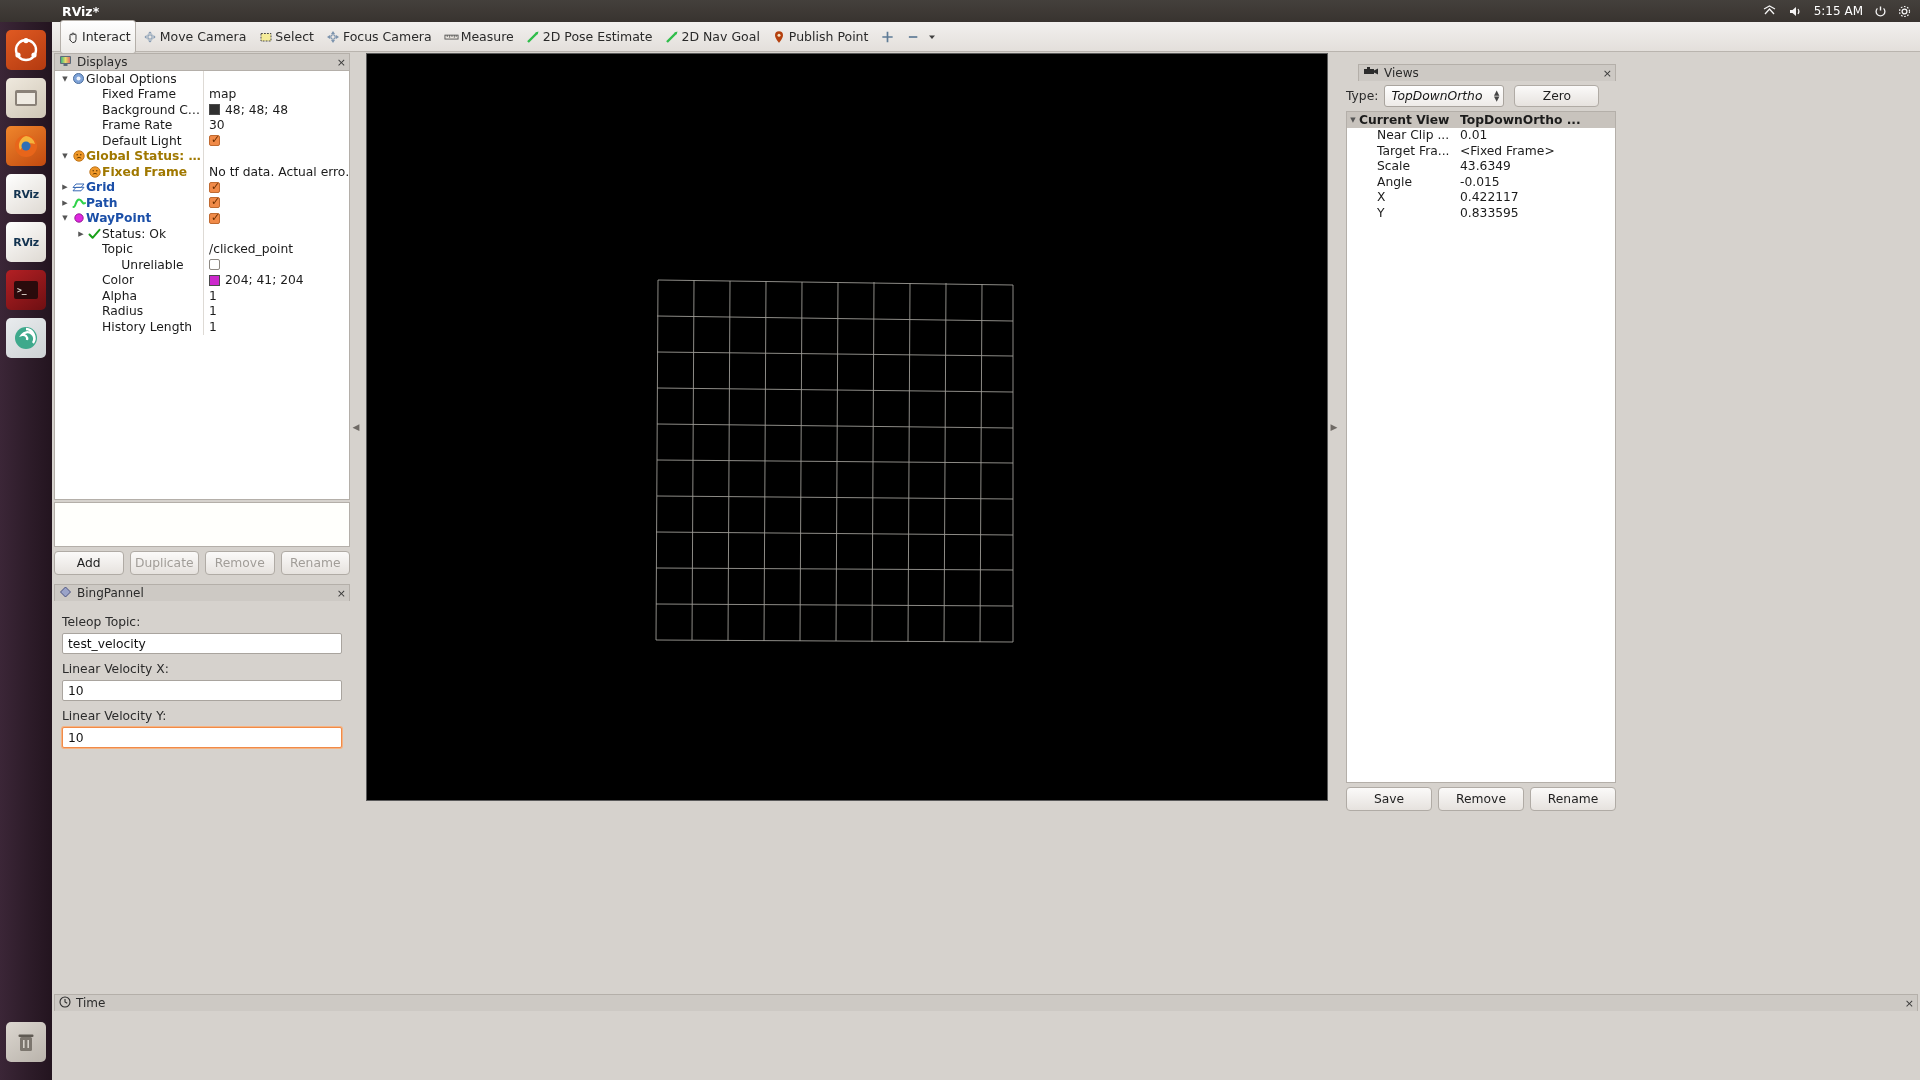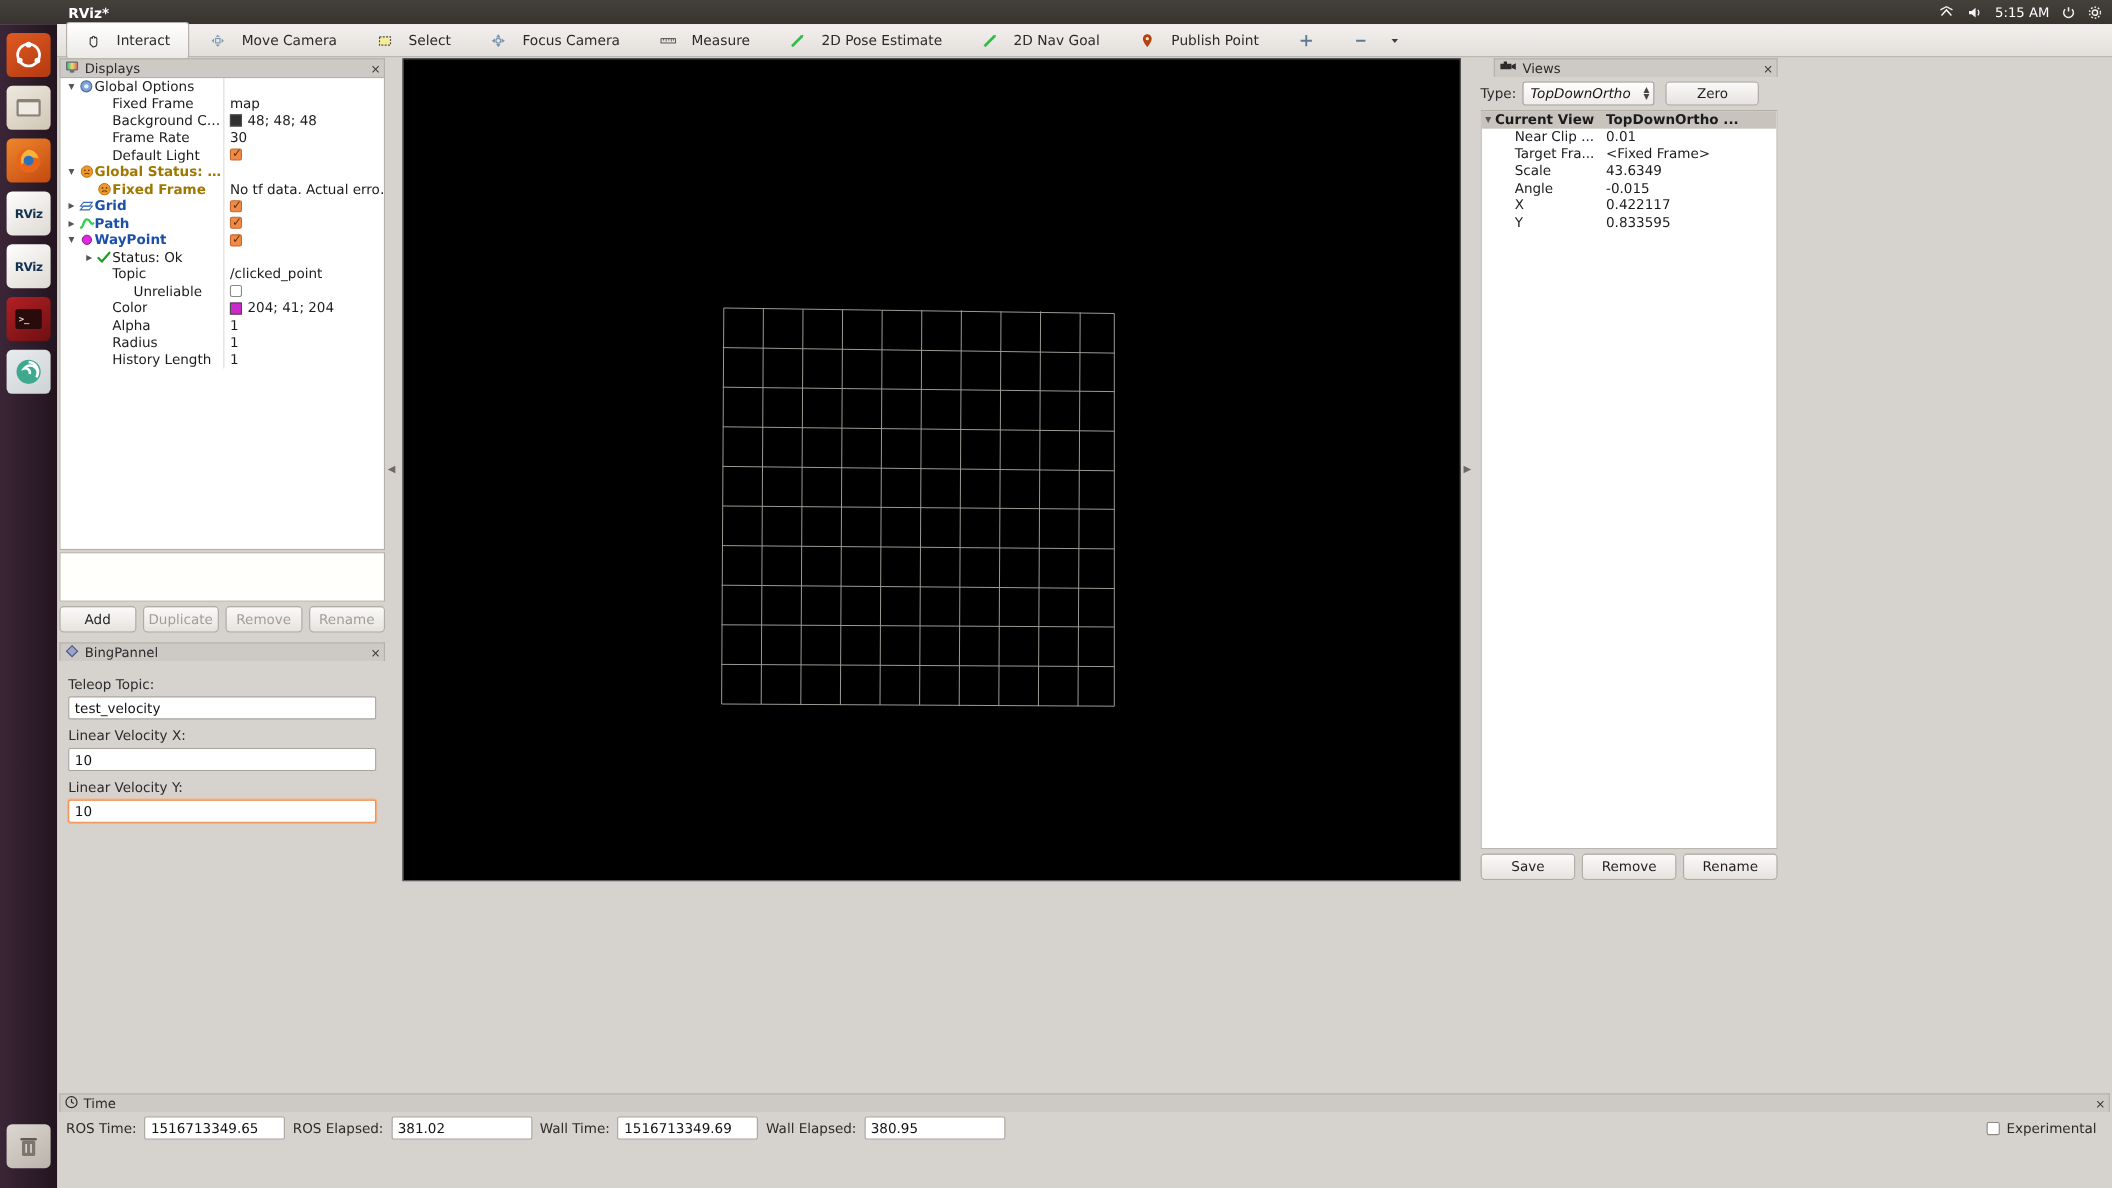--- a/index.html
+++ b/index.html
@@ -43,21 +43,21 @@
   }
 
   
   #toolbar{
     position:absolute; left:0; top:0; width:1868px; height:30px;
     background:linear-gradient(180deg,#f2f0ee 0%,#e3dfdb 100%);
     border-bottom:1px solid #b9b4ae;
     display:flex; align-items:center; padding-left:8px; gap:2px;
   }
   .tbtn{
-    display:flex; align-items:center; gap:14px; height:34px; padding:0 16px;
+    display:flex; align-items:center; gap:2px; height:34px; padding:0 4px;
     border:1px solid transparent; border-radius:3px; color:#2a2a2a; font-size:12.5px;
     white-space:nowrap; cursor:default;
   }
   .tbtn.active{
     background:linear-gradient(180deg,#ffffff 0%,#eceae7 100%);
     border:1px solid #b4afa9;
     box-shadow:0 1px 0 rgba(255,255,255,.7) inset;
   }
   .tbtn .ic{ width:15px; height:15px; display:inline-flex; align-items:center; justify-content:center; }
 
@@ -127,21 +127,21 @@
     position:absolute; left:314px; top:31px; width:962px; height:748px;
     background:#000000; border:1px solid #5a5a5a;
   }
   #grid-svg{ position:absolute; left:0; top:0; }
 
   
   .splt{ position:absolute; width:8px; background:#d6d2cd; display:flex; align-items:center; justify-content:center; }
   .splt .ar{ font-size:9px; color:#6f6a65; }
 
   
-  #views{ position:absolute; left:1294px; top:31px; width:270px; height:748px;padding-left:12px; }
+  #views{ position:absolute; left:1294px; top:42px; width:270px; height:748px;padding-left:12px; }
   #views-type{
     position:absolute; left:0; top:19px; width:270px; height:26px; display:flex; align-items:center; gap:6px;
   }
   .combo{
     height:22px; min-width:118px; background:linear-gradient(180deg,#ffffff 0%,#eeebe8 100%);
     border:1px solid #a9a49e; border-radius:3px; display:flex; align-items:center;
     padding:0 4px 0 6px; font-size:12.3px; color:#151515;font-style:italic;
   }
   .spin{ margin-left:auto; display:flex; flex-direction:column; line-height:6px; font-size:7px; color:#444; }
   #views-tree{
@@ -748,29 +748,15 @@
     <div class="panel-title" style="width:1864px;">
       <span>
         <svg width="12" height="12" viewBox="0 0 12 12">
             <circle cx="6" cy="6" r="5" fill="none" stroke="#2c2c2c" stroke-width="1.1"></circle>
             <path d="M6 3 V6 L8.2 7.2" stroke="#2c2c2c" stroke-width="1.1" fill="none"></path>
           </svg>
       </span>
       <span>Time</span>
       <span class="cls">×</span>
     </div>
-    <div id="time-body">
-      <span class="tlbl">ROS Time:</span>
-      <div class="tfield">1516713349.65</div>
-      <span class="tlbl">ROS Elapsed:</span>
-      <div class="tfield">381.02</div>
-      <span class="tlbl">Wall Time:</span>
-      <div class="tfield">1516713349.69</div>
-      <span class="tlbl">Wall Elapsed:</span>
-      <div class="tfield">380.95</div>
-      <div class="expbox">
-        <span class="chk"></span>
-        <span class="tlbl">Experimental</span>
-      </div>
-    </div>
   </div>
 
 </div>
 
 </body></html>

